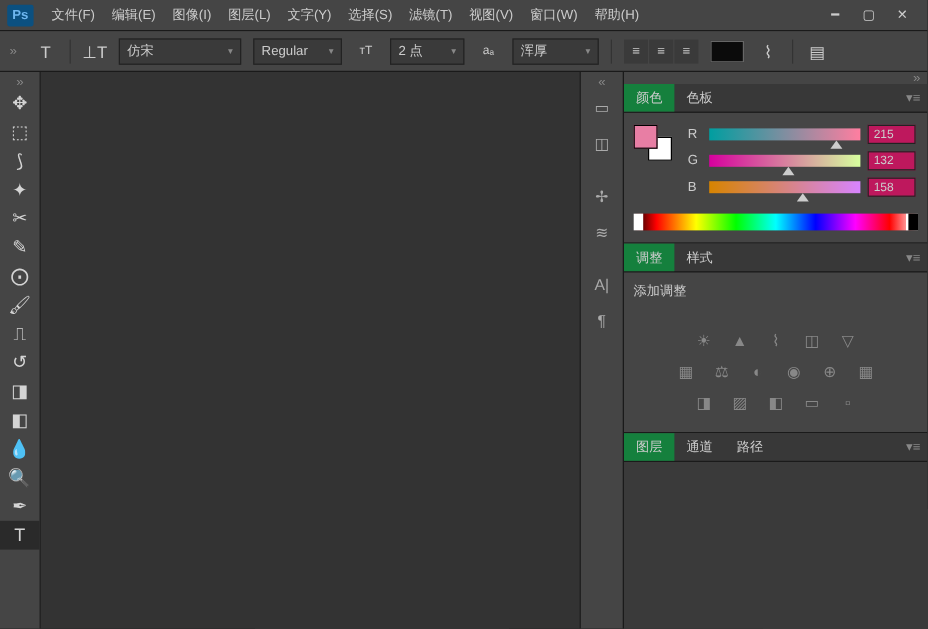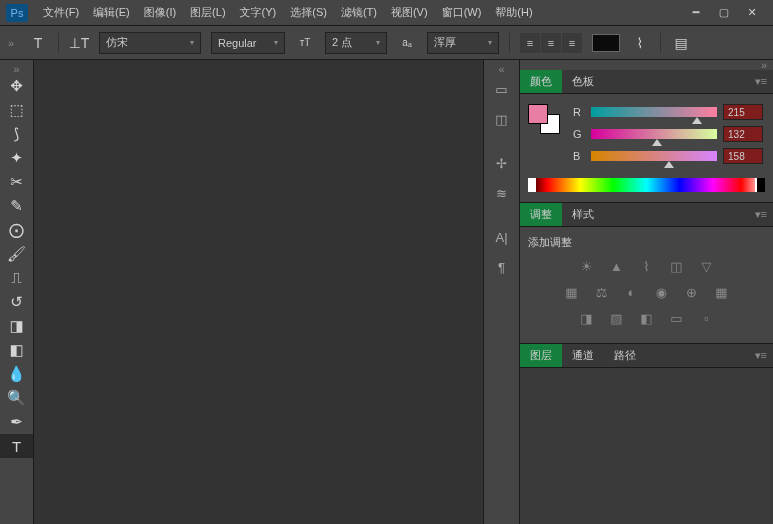--- a/index.html
+++ b/index.html
@@ -1,18 +1,18 @@
 <!DOCTYPE html>
 <html><head>
 <meta charset="utf-8">
 <style>
 *{margin:0;padding:0;box-sizing:border-box;font-family:"Microsoft YaHei",sans-serif;font-size:11px;color:#ccc;user-select:none}
 body{background:#2a2a2a;width:773px;height:524px;overflow:hidden;display:flex;flex-direction:column}
 .menubar{height:26px;background:#454545;display:flex;align-items:center;padding-left:6px;border-bottom:1px solid #1a1a1a}
-.ps-logo{width:22px;height:18px;background:#0b5080;color:#6fb7f0;font-weight:normal;font-size:11px;display:flex;align-items:center;justify-content:center;border-radius:2px;margin-right:8px}
+.ps-logo{width:22px;height:18px;background:#0b5080;color:#6fb7f0;font-weight:bold;font-size:11px;display:flex;align-items:center;justify-content:center;border-radius:2px;margin-right:8px}
 .menu-item{padding:0 7px;height:100%;display:flex;align-items:center;cursor:pointer}
 .win-controls{margin-left:auto;display:flex;gap:10px;padding-right:12px}
 .win-btn{width:18px;height:18px;display:flex;align-items:center;justify-content:center;cursor:pointer}
 .optbar{height:34px;background:#454545;display:flex;align-items:center;padding:0 8px;gap:10px;border-bottom:1px solid #1a1a1a}
 .opt-collapse{width:10px;height:100%;display:flex;align-items:center;color:#888;cursor:pointer}
 .opt-icon{width:20px;height:20px;display:flex;align-items:center;justify-content:center;font-size:14px;cursor:pointer}
 .sep{width:1px;height:20px;background:#333}
 .dropdown{background:#3a3a3a;border:1px solid #222;height:22px;display:flex;align-items:center;padding:0 6px;gap:4px;cursor:pointer}
 .dropdown .arrow{color:#888;font-size:8px}
 .swatch{width:28px;height:18px;background:#0b0b0b;border:1px solid #666}
@@ -34,26 +34,26 @@
 .panel-menu{position:absolute;right:6px;color:#888;cursor:pointer}
 .color-panel{padding:10px 8px;border-bottom:1px solid #1a1a1a}
 .color-swatches{display:inline-block;vertical-align:top;position:relative;width:32px;height:30px;margin-right:10px}
 .fg-sw{position:absolute;width:20px;height:20px;background:#e87ea4;border:1px solid #000;top:0;left:0;z-index:2}
 .bg-sw{position:absolute;width:20px;height:20px;background:#fff;border:1px solid #000;bottom:0;right:0}
 .sliders{display:inline-block;vertical-align:top;width:190px}
 .slider-row{display:flex;align-items:center;gap:6px;margin-bottom:6px}
 .slider-label{width:12px}
 .slider-track{flex:1;height:10px;position:relative;cursor:pointer}
 .slider-thumb{position:absolute;width:0;height:0;border-left:5px solid transparent;border-right:5px solid transparent;border-bottom:7px solid #ccc;top:10px;transform:translateX(-50%)}
-.slider-val{width:40px;height:16px;background:#7f1d1d;border:1px solid #222;text-align:left;padding:0 4px;font-size:10px}
+.slider-val{width:40px;height:16px;background:#be185d;border:1px solid #222;text-align:left;padding:0 4px;font-size:10px}
 .spectrum{height:14px;margin-top:8px;background:linear-gradient(to right,#000 0%,#f00 8%,#ff0 22%,#0f0 36%,#0ff 50%,#00f 64%,#f0f 78%,#f00 90%,#fff 100%);cursor:crosshair;position:relative}
 .spectrum::before{content:"";position:absolute;left:0;top:0;bottom:0;width:8px;background:#fff}
 .spectrum::after{content:"";position:absolute;right:0;top:0;bottom:0;width:8px;background:#000;border-left:2px solid #fff}
 .adjust-panel{padding:8px;border-bottom:1px solid #1a1a1a}
-.adjust-caption{margin-bottom:7px}
+.adjust-caption{margin-bottom:24px}
 .adjust-row{display:flex;gap:12px;justify-content:center;margin-bottom:8px}
 .adjust-icon{width:18px;height:18px;color:#888;display:flex;align-items:center;justify-content:center;font-size:13px;cursor:pointer}
 .layers-panel{flex:1}
 .layers-body{flex:1;background:#3a3a3a}
 </style>
 </head>
 <body>
 
 <div class="menubar">
   <div class="ps-logo">Ps</div>

